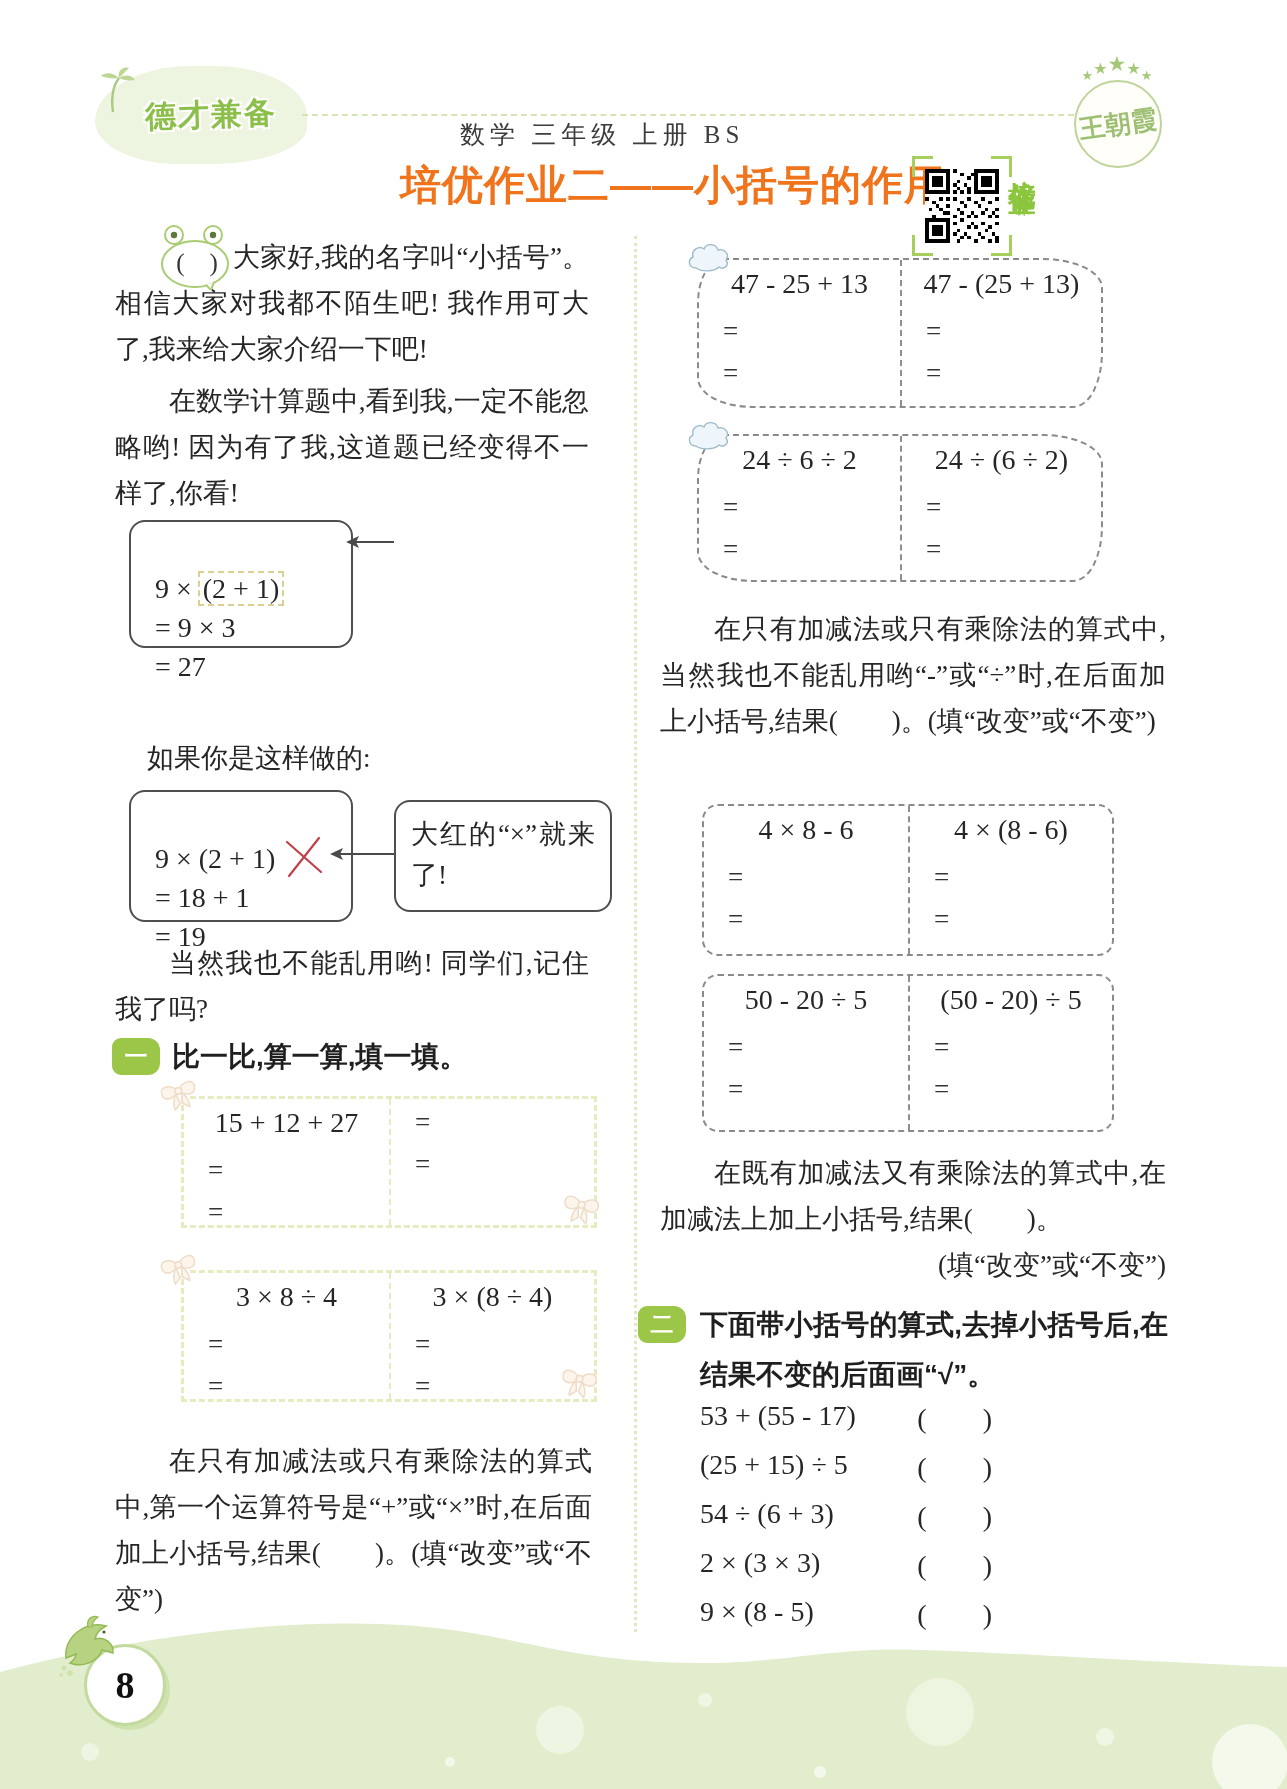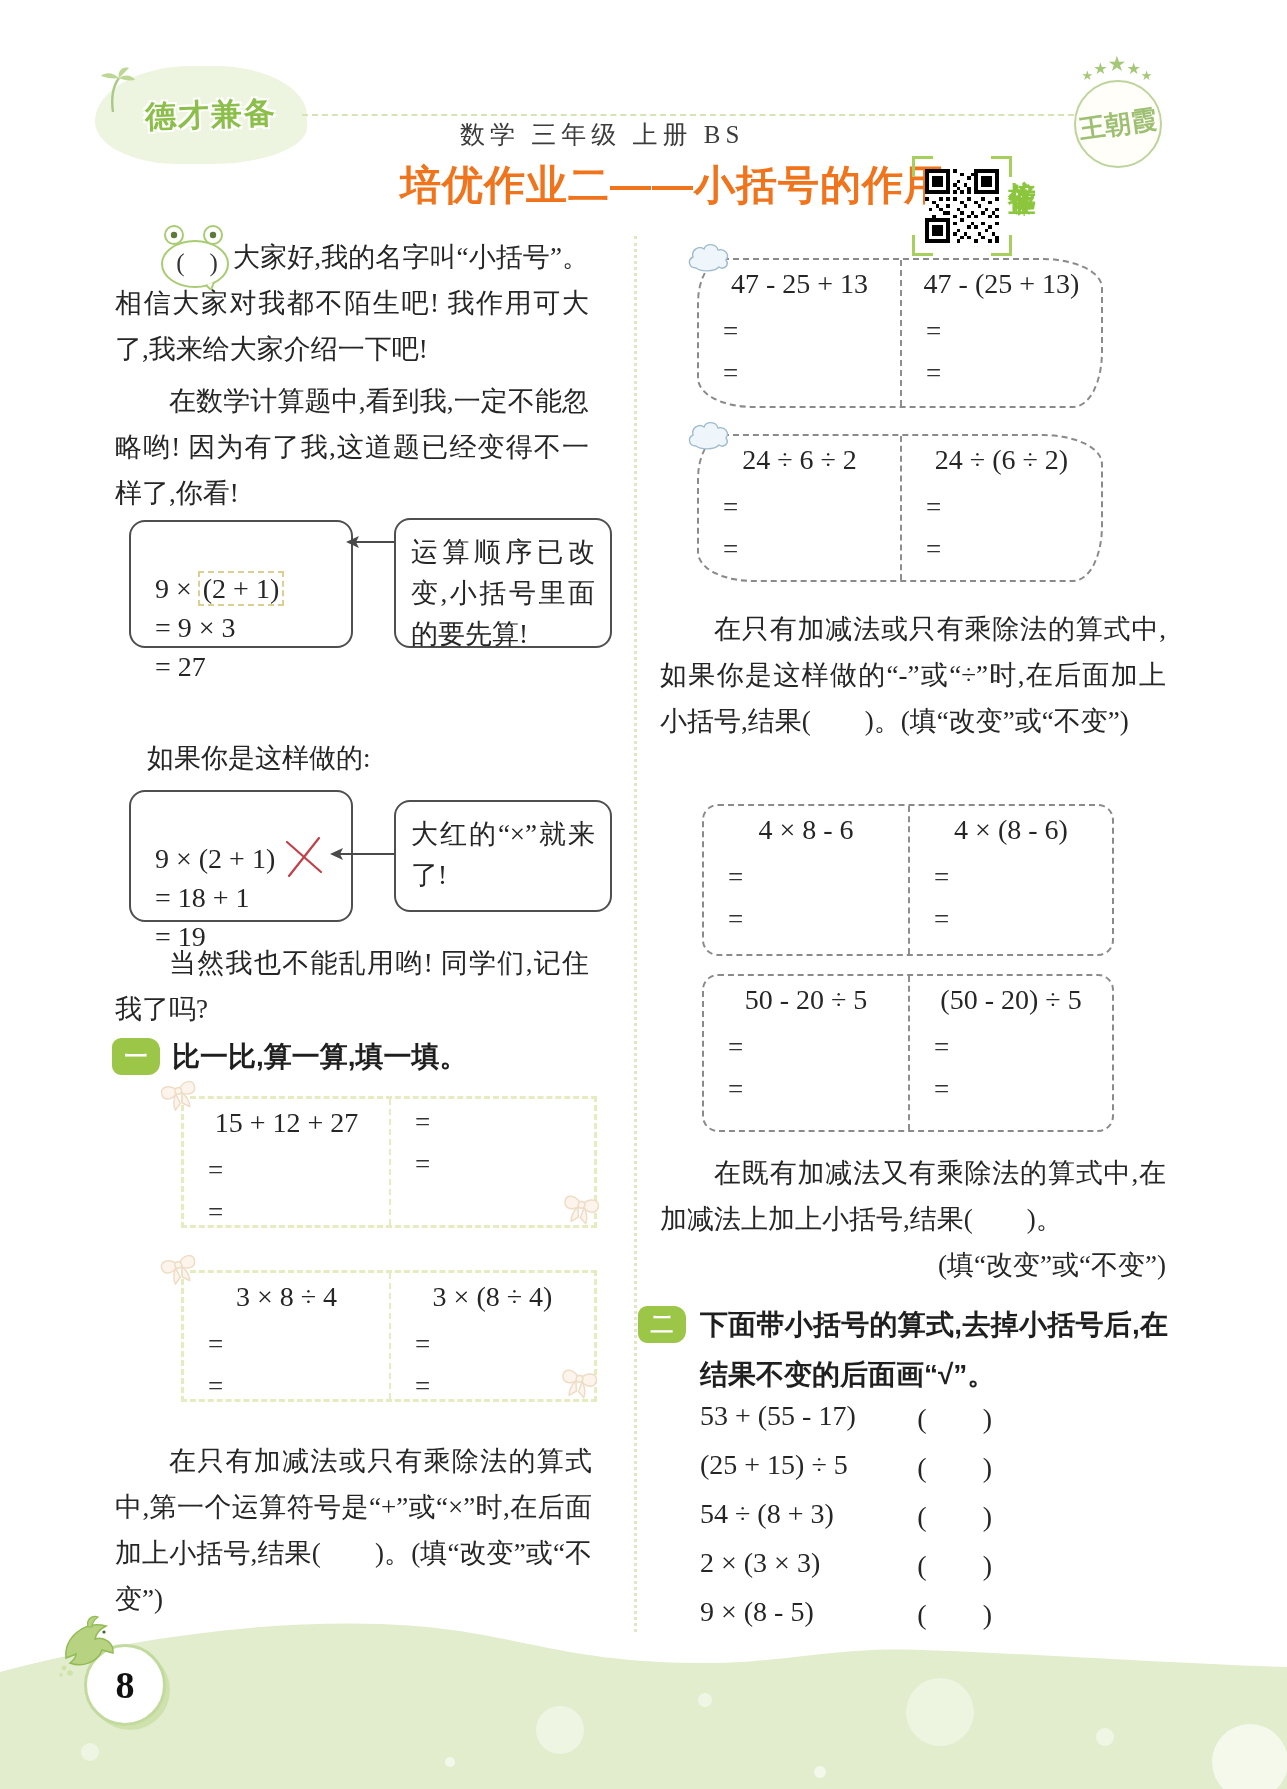--- a/index.html
+++ b/index.html
@@ -172,21 +172,20 @@
     <div class="ex-line first">
       <span>9 ×</span><span class="hl">(2 + 1)</span>
     </div>
     <div class="ex-line">= 9 × 3</div>
     <div class="ex-line">= 27</div>
   </div>
   <svg class="abs" style="left:346px;top:534px" width="50" height="16">
     <line x1="48" y1="8" x2="10" y2="8" stroke="#4a4a4a" stroke-width="2"></line>
     <polygon points="0,8 13,2 10,8 13,14" fill="#4a4a4a"></polygon>
   </svg>
-  <div class="abs note-box" style="left:394px;top:518px;width:218px;height:130px">运算顺序已改变,小括号里面的要先算!</div>
 
   <div class="abs lead" style="left:147px;top:740px">如果你是这样做的:</div>
 
   <div class="abs ex-box" style="left:129px;top:790px;width:224px;height:132px">
     <div class="ex-line first">9 × (2 + 1)</div>
     <div class="ex-line">= 18 + 1</div>
     <div class="ex-line">= 19</div>
   </div>
   <svg class="abs" style="left:281px;top:834px" width="46" height="46">
     <path d="M6 8 L40 38 M38 4 L8 42" stroke="#c2404a" stroke-width="2.2" fill="none" stroke-linecap="round"></path>
@@ -266,21 +265,21 @@
     <div class="cell">
       <div class="expr">24 ÷ (6 ÷ 2)</div>
       <div class="eqline">=</div>
       <div class="eqline">=</div>
     </div>
   </div>
   <svg class="abs" style="left:686px;top:420px" width="46" height="32" viewBox="0 0 46 32">
       <use href="#cloud-shape"></use>
     </svg>
 
-  <div class="abs para indent" style="left:660px;top:606px;width:506px">在只有加减法或只有乘除法的算式中,如果你是这样做的“-”或“÷”时,在后面加上小括号,结果(　　)。(填“改变”或“不变”)</div>
+  <div class="abs para indent" style="left:660px;top:606px;width:506px">在只有加减法或只有乘除法的算式中,当然我也不能乱用哟“-”或“÷”时,在后面加上小括号,结果(　　)。(填“改变”或“不变”)</div>
 
   <div class="abs cmp plain-box" style="left:702px;top:804px;width:412px;height:152px">
     <div class="cell">
       <div class="expr">4 × 8 - 6</div>
       <div class="eqline">=</div>
       <div class="eqline">=</div>
     </div>
     <div class="cell">
       <div class="expr">4 × (8 - 6)</div>
       <div class="eqline">=</div>
@@ -311,21 +310,21 @@
 
   <div class="abs list-row" style="left:700px;top:1400px">
     <span>53 + (55 - 17)</span>
     <span>(　　)</span>
   </div>
   <div class="abs list-row" style="left:700px;top:1449px">
     <span>(25 + 15) ÷ 5</span>
     <span>(　　)</span>
   </div>
   <div class="abs list-row" style="left:700px;top:1498px">
-    <span>54 ÷ (8 + 3)</span>
+    <span>54 ÷ (6 + 3)</span>
     <span>(　　)</span>
   </div>
   <div class="abs list-row" style="left:700px;top:1547px">
     <span>2 × (3 × 3)</span>
     <span>(　　)</span>
   </div>
   <div class="abs list-row" style="left:700px;top:1596px">
     <span>9 × (8 - 5)</span>
     <span>(　　)</span>
   </div>

